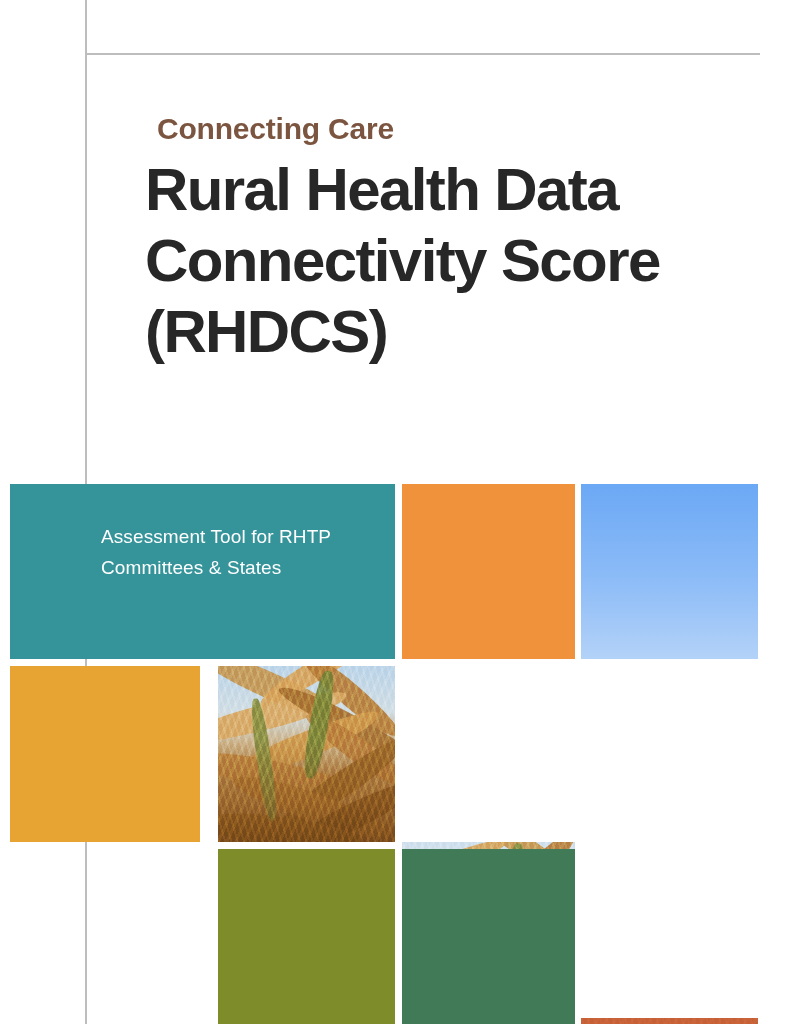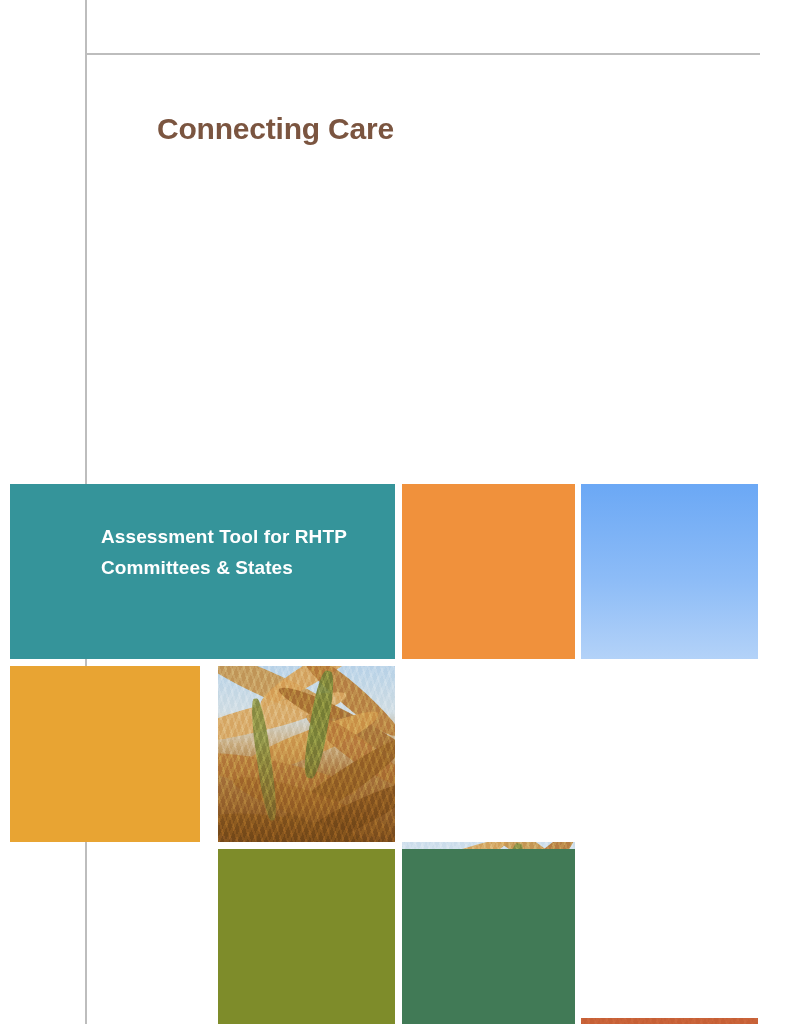--- a/index.html
+++ b/index.html
@@ -94,21 +94,21 @@
 
   
   .subtitle {
     position: absolute;
     left: 91px;
     top: 38px;
     width: 260px;
     margin: 0;
     color: #ffffff;
     font-size: 19px;
-    font-weight: 700;
+    font-weight: 400;
     line-height: 1.63;
     letter-spacing: 0.1px;
   }
 
   
   .photo { position: relative; background: #c8a06a; }
   .photo .sky {
     position: absolute; inset: 0;
     background: linear-gradient(180deg, #bcd6ea 0%, #d2dfe6 26%, #cdb590 44%, #b98c52 62%, #a97437 100%);
   }
@@ -149,20 +149,21 @@
   }
 </style>
 </head>
 <body>
 
 <div class="rule-v"></div>
 <div class="rule-h"></div>
 
 <div class="title-block">
   <p class="eyebrow">Connecting Care</p>
+  <h1 class="maintitle">Rural Health Data Connectivity Score (RHDCS)</h1>
 </div>
 
 <div class="mosaic">
 
   <div class="cell c12 r1 fill-teal">
     <p class="subtitle">Assessment Tool for RHTP Committees &amp; States</p>
   </div>
 
   <div class="cell c3 r1 fill-orange"></div>
 

